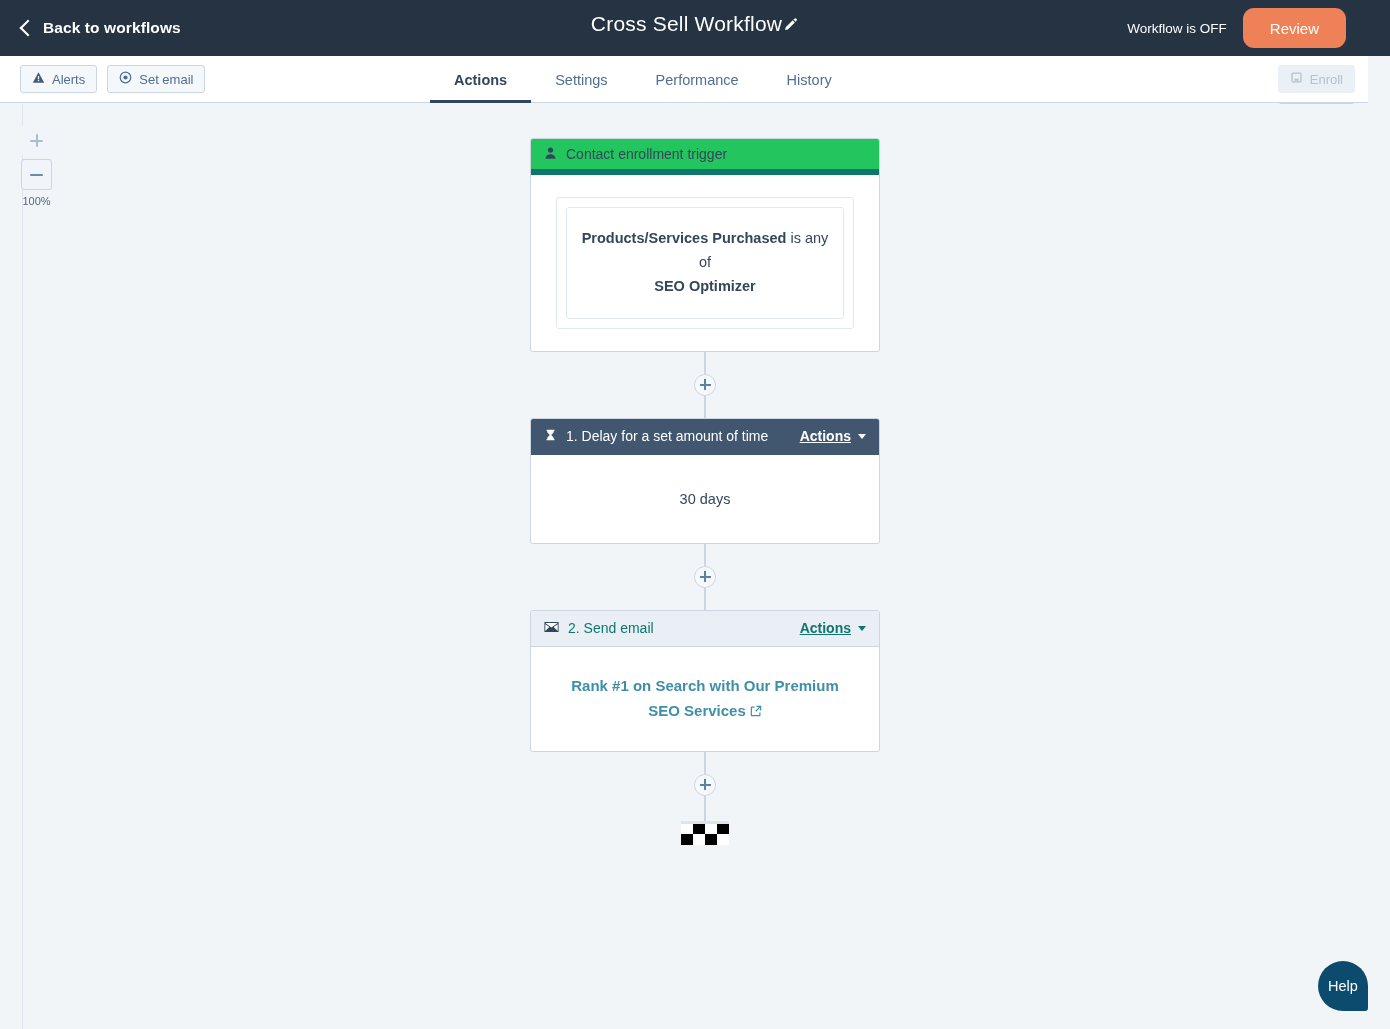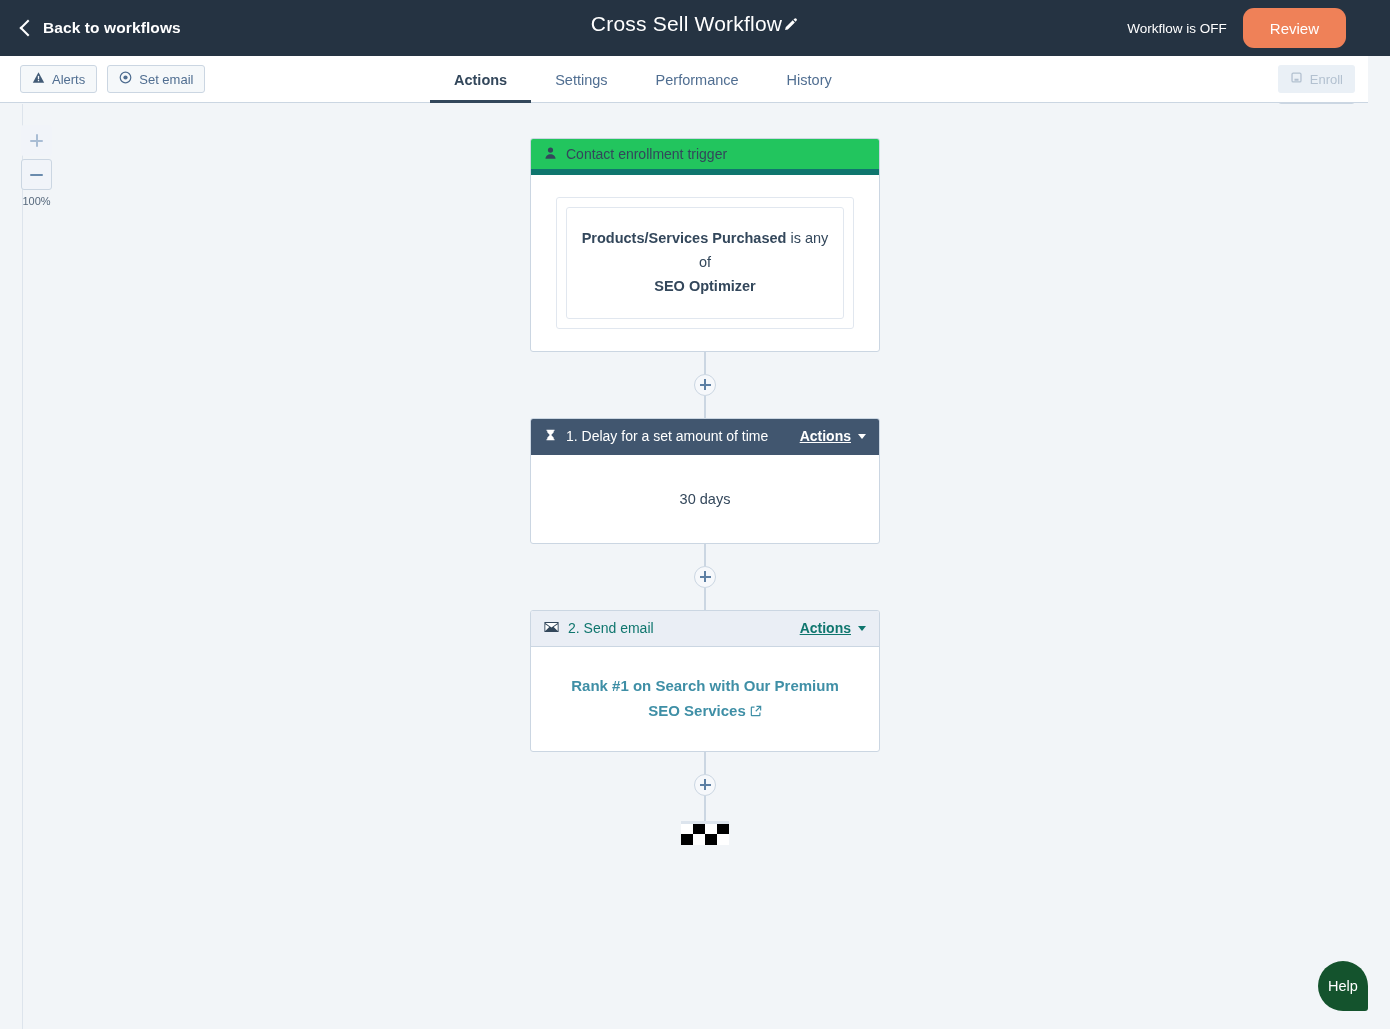--- a/index.html
+++ b/index.html
@@ -370,21 +370,21 @@
   }
   #end-flag i { display: block; }
   #end-flag i.w { background: #ffffff; }
   #end-flag i.b { background: #000000; }
 
   
   #help-button {
     position: absolute;
     right: 22px; bottom: 18px;
     width: 50px; height: 50px;
-    background: #14532d;
+    background: #0c4a6e;
     border: none;
     border-radius: 25px 25px 3px 25px;
     color: #ffffff;
     font-family: inherit;
     font-size: 14.5px;
     cursor: pointer;
     display: flex;
     align-items: center;
     justify-content: center;
   }

